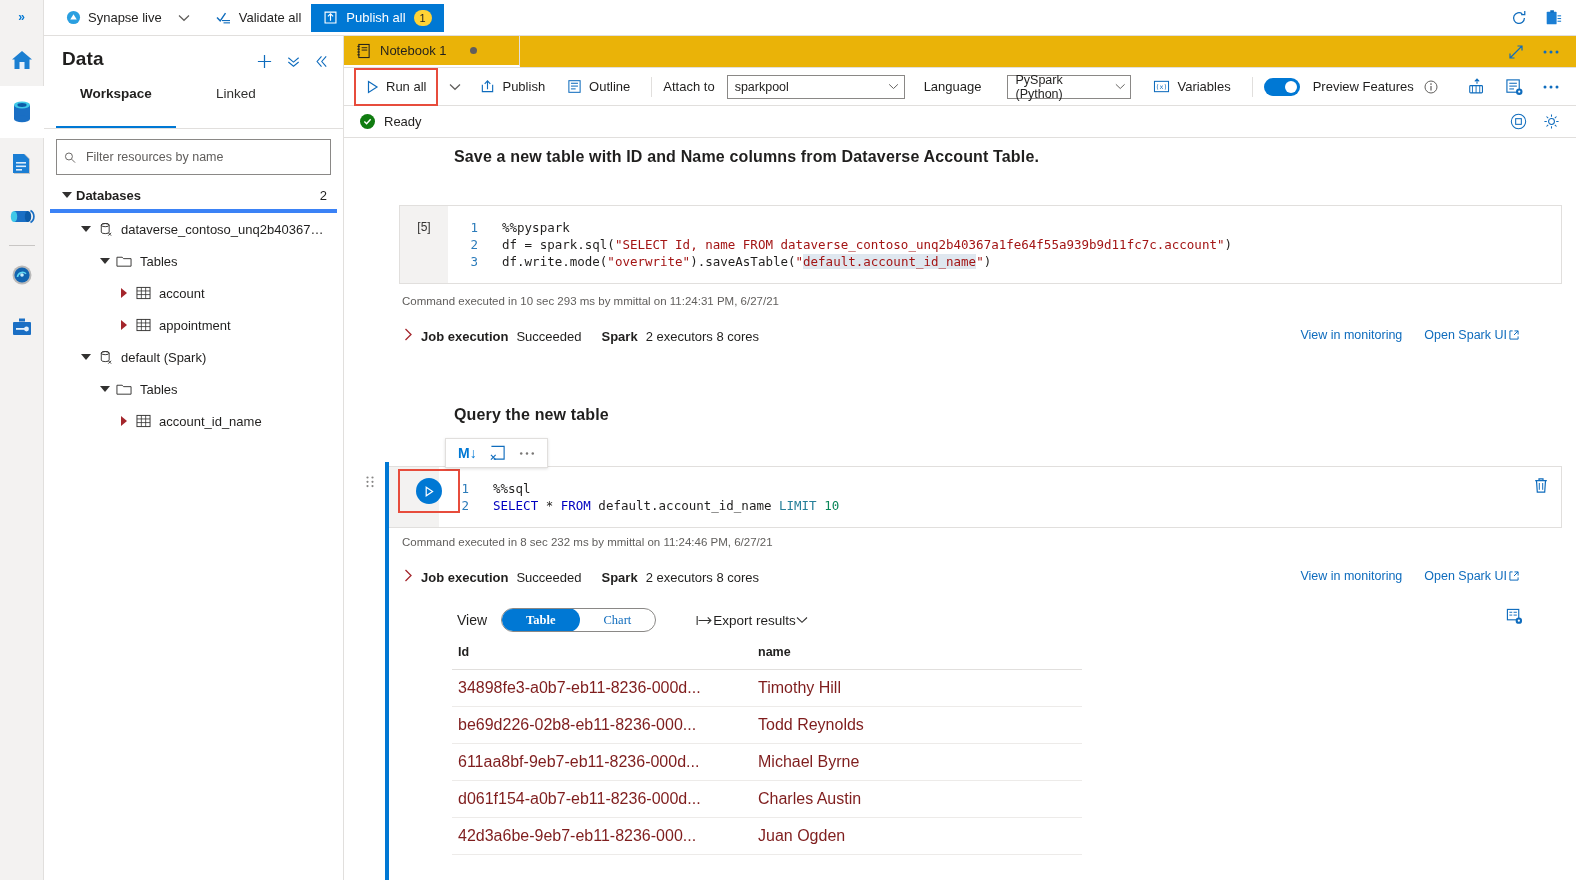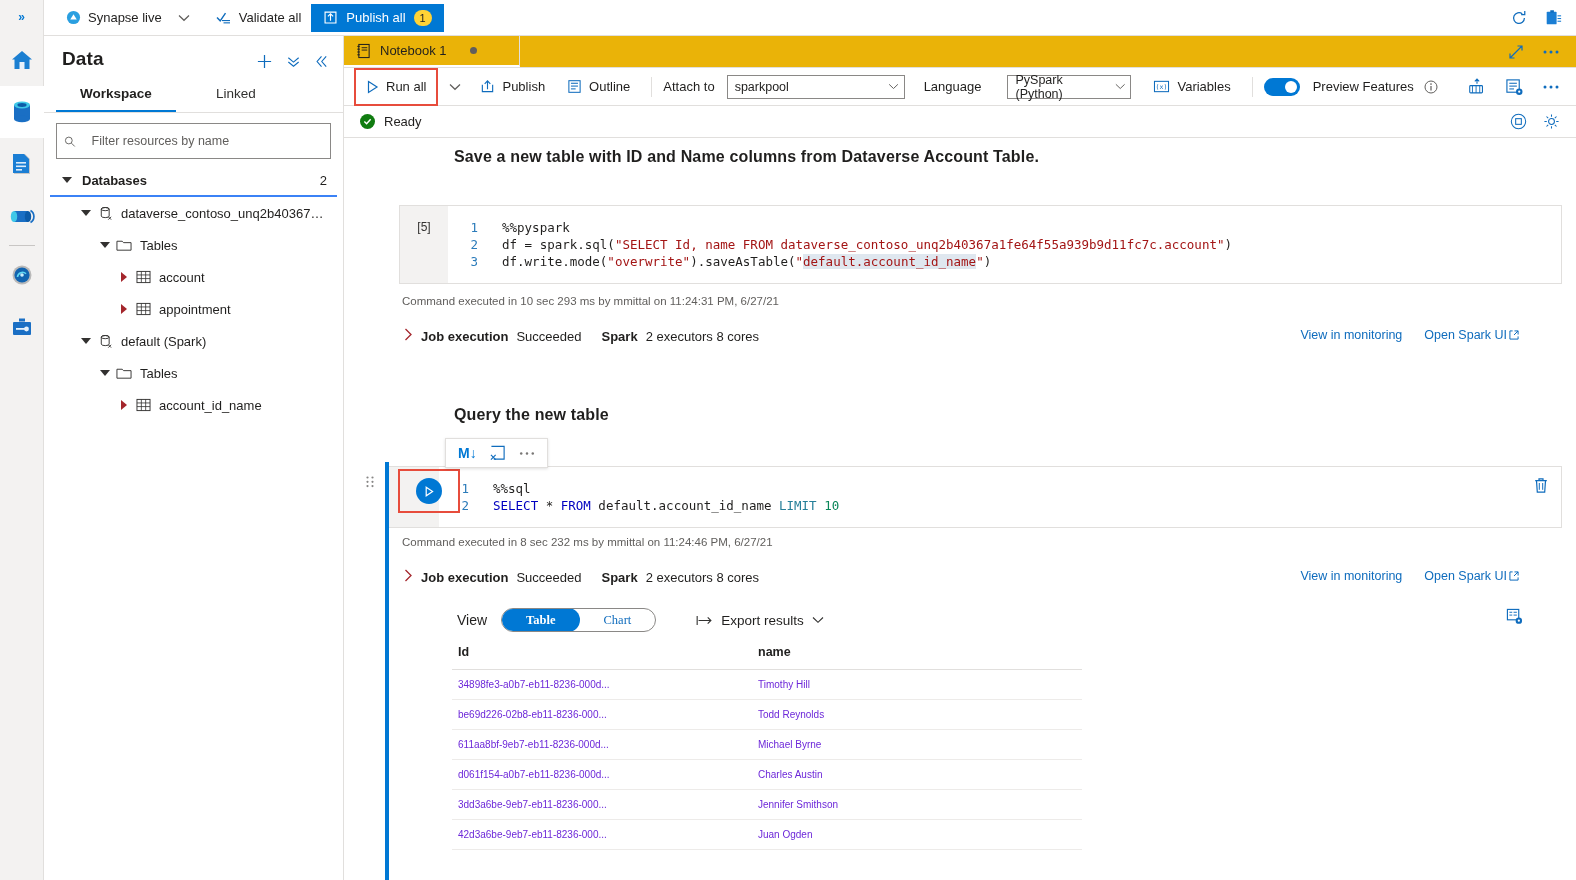--- a/index.html
+++ b/index.html
@@ -37,47 +37,47 @@
   }
   #datapanel-head {
     display: flex; align-items: flex-end; padding: 12px 14px 6px 18px;
   }
   #datapanel-head .title { font-size: 19px; font-weight: 600; color: #201f1e; letter-spacing: .1px;}
   #datapanel-head .actions { margin-left: auto; display: flex; align-items: center; gap: 13px; color:#0078d4;}
   .panel-icon { cursor: pointer; display:flex; align-items:center; justify-content:center;}
 
   #tabs { display: flex; padding: 0 12px; border-bottom: 1px solid #e1dfdd; margin-top:2px;}
   .tab {
-    padding: 8px 16px 9px; font-size: 13.5px; color: #323130; cursor: pointer;
+    padding: 8px 16px 25px; font-size: 13.5px; color: #323130; cursor: pointer;
     border-bottom: 2px solid transparent; min-width: 120px; text-align:center;
   }
   .tab.sel { color: #201f1e; font-weight: 600; border-bottom-color: #0078d4; }
 
   #filterwrap { padding: 10px 12px 6px 12px; }
   #filterbox {
-    display:flex; align-items:center; gap:16px;
+    display:flex; align-items:center; gap:10px;
     border: 1px solid #8a8886; height: 36px; padding: 16px 7px; background:#fff;
   }
   #filterbox input {
     border: none; outline: none; font-size: 12.5px; font-family: inherit; color: #201f1e;
     width: 100%; background: transparent;
   }
   #filterbox input::placeholder { color: #605e5c; }
 
   .tree { padding: 0 6px; }
   .tree-row {
     display: flex; align-items: center; height: 32px; font-size: 13px; color: #201f1e;
     padding-right: 10px; cursor: pointer; white-space: nowrap;
   }
   .tw { width: 18px; display:flex; align-items:center; justify-content:center; flex:0 0 18px; color:#4a4a4a;}
   .tri-d { width:0;height:0;border-left:5px solid transparent;border-right:5px solid transparent;border-top:6px solid #323130; }
   .tri-r { width:0;height:0;border-top:5px solid transparent;border-bottom:5px solid transparent;border-left:6px solid #a4262c; }
   .ticon { flex: 0 0 20px; display:flex; align-items:center; justify-content:center; margin-right:6px;}
   .tlabel { overflow:hidden; text-overflow:ellipsis; }
-  .tree-row.hdr { font-weight: 600; border-bottom: 2px solid #3b82f6; gap: 6px; }
+  .tree-row.hdr { font-weight: 600; border-bottom: 4px solid #3b82f6; }
   .tree-row.hdr .count { margin-left:auto; font-weight: 400; color:#201f1e; }
 
   
   #ribbon {
     position:absolute; left:44px; top:0; width:1532px; height:36px;
     background:#ffffff; border-bottom:1px solid #e1dfdd;
     display:flex; align-items:center; padding-left: 12px;
   }
   .rb-item { display:flex; align-items:center; gap:7px; padding:0 10px; height:28px; font-size:13px; color:#201f1e; cursor:pointer;}
   .rb-chev { color:#605e5c; padding: 0 6px; cursor:pointer; display:flex; align-items:center;}
@@ -162,21 +162,21 @@
   .pivot div { font-size:12.5px; padding:0 24px; height:24px; display:flex;align-items:center; cursor:pointer;font-family:Liberation Serif, serif;}
   .pivot .on { background:#0078d4; color:#fff; border-radius:14px; font-weight:600;}
   .pivot .off { color:#0f6cbd; }
 
   table.results { border-collapse:collapse; width: 630px; }
   table.results th {
     text-align:left; font-size:12.5px; font-weight:600; color:#201f1e;
     padding:10px 6px; border-bottom:1px solid #e1dfdd;
   }
   table.results td {
-    font-size:10px; color:#6d28d9; padding:9px 6px; border-bottom:1px solid #edebe9; white-space:nowrap;
+    font-size:16px; color:#7f1d1d; padding:9px 6px; border-bottom:1px solid #edebe9; white-space:nowrap;
   }
   table.results td.c0, table.results th.c0 { width: 300px; }
 </style>
 </head>
 <body>
 
 <div id="app">
 
   <div id="rail">
     <div class="chev">»</div>
@@ -693,21 +693,21 @@
           </svg>
         </span>
       </div>
 
       <div style="position:absolute; left:113px; top:470px; display:flex; align-items:center; gap:14px;">
         <span style="font-size:14px">View</span>
         <div class="pivot">
           <div class="on">Table</div>
           <div class="off">Chart</div>
         </div>
-        <div style="display:flex; align-items:center; gap:8px; margin-left:26px; cursor:pointer;">
+        <div style="display:flex; align-items:center; margin-left:26px; cursor:pointer;">
           <svg width="17" height="11" viewBox="0 0 18 12">
             <path d="M1 1 V11" stroke="#323130" stroke-width="1.2"></path>
             <path d="M2.5 6 H16 M12.5 2.5 L16 6 L12.5 9.5" stroke="#323130" stroke-width="1.2" fill="none"></path>
           </svg>
           <span style="font-size:13.5px">Export results</span>
           <svg width="12" height="8" viewBox="0 0 12 8">
             <path d="M1 1.5 L6 6.3 L11 1.5" stroke="#323130" stroke-width="1.1" fill="none"></path>
           </svg>
         </div>
       </div>
@@ -742,24 +742,20 @@
               </tr>
               <tr>
                 <td class="c0">611aa8bf-9eb7-eb11-8236-000d...</td>
                 <td class="c1">Michael Byrne</td>
               </tr>
               <tr>
                 <td class="c0">d061f154-a0b7-eb11-8236-000d...</td>
                 <td class="c1">Charles Austin</td>
               </tr>
               <tr>
-                <td class="c0">3dd3a6be-9eb7-eb11-8236-000...</td>
-                <td class="c1">Jennifer Smithson</td>
-              </tr>
-              <tr>
                 <td class="c0">42d3a6be-9eb7-eb11-8236-000...</td>
                 <td class="c1">Juan Ogden</td>
               </tr>
             </tbody>
         </table>
       </div>
 
     </div>
   </div>
 </div>

